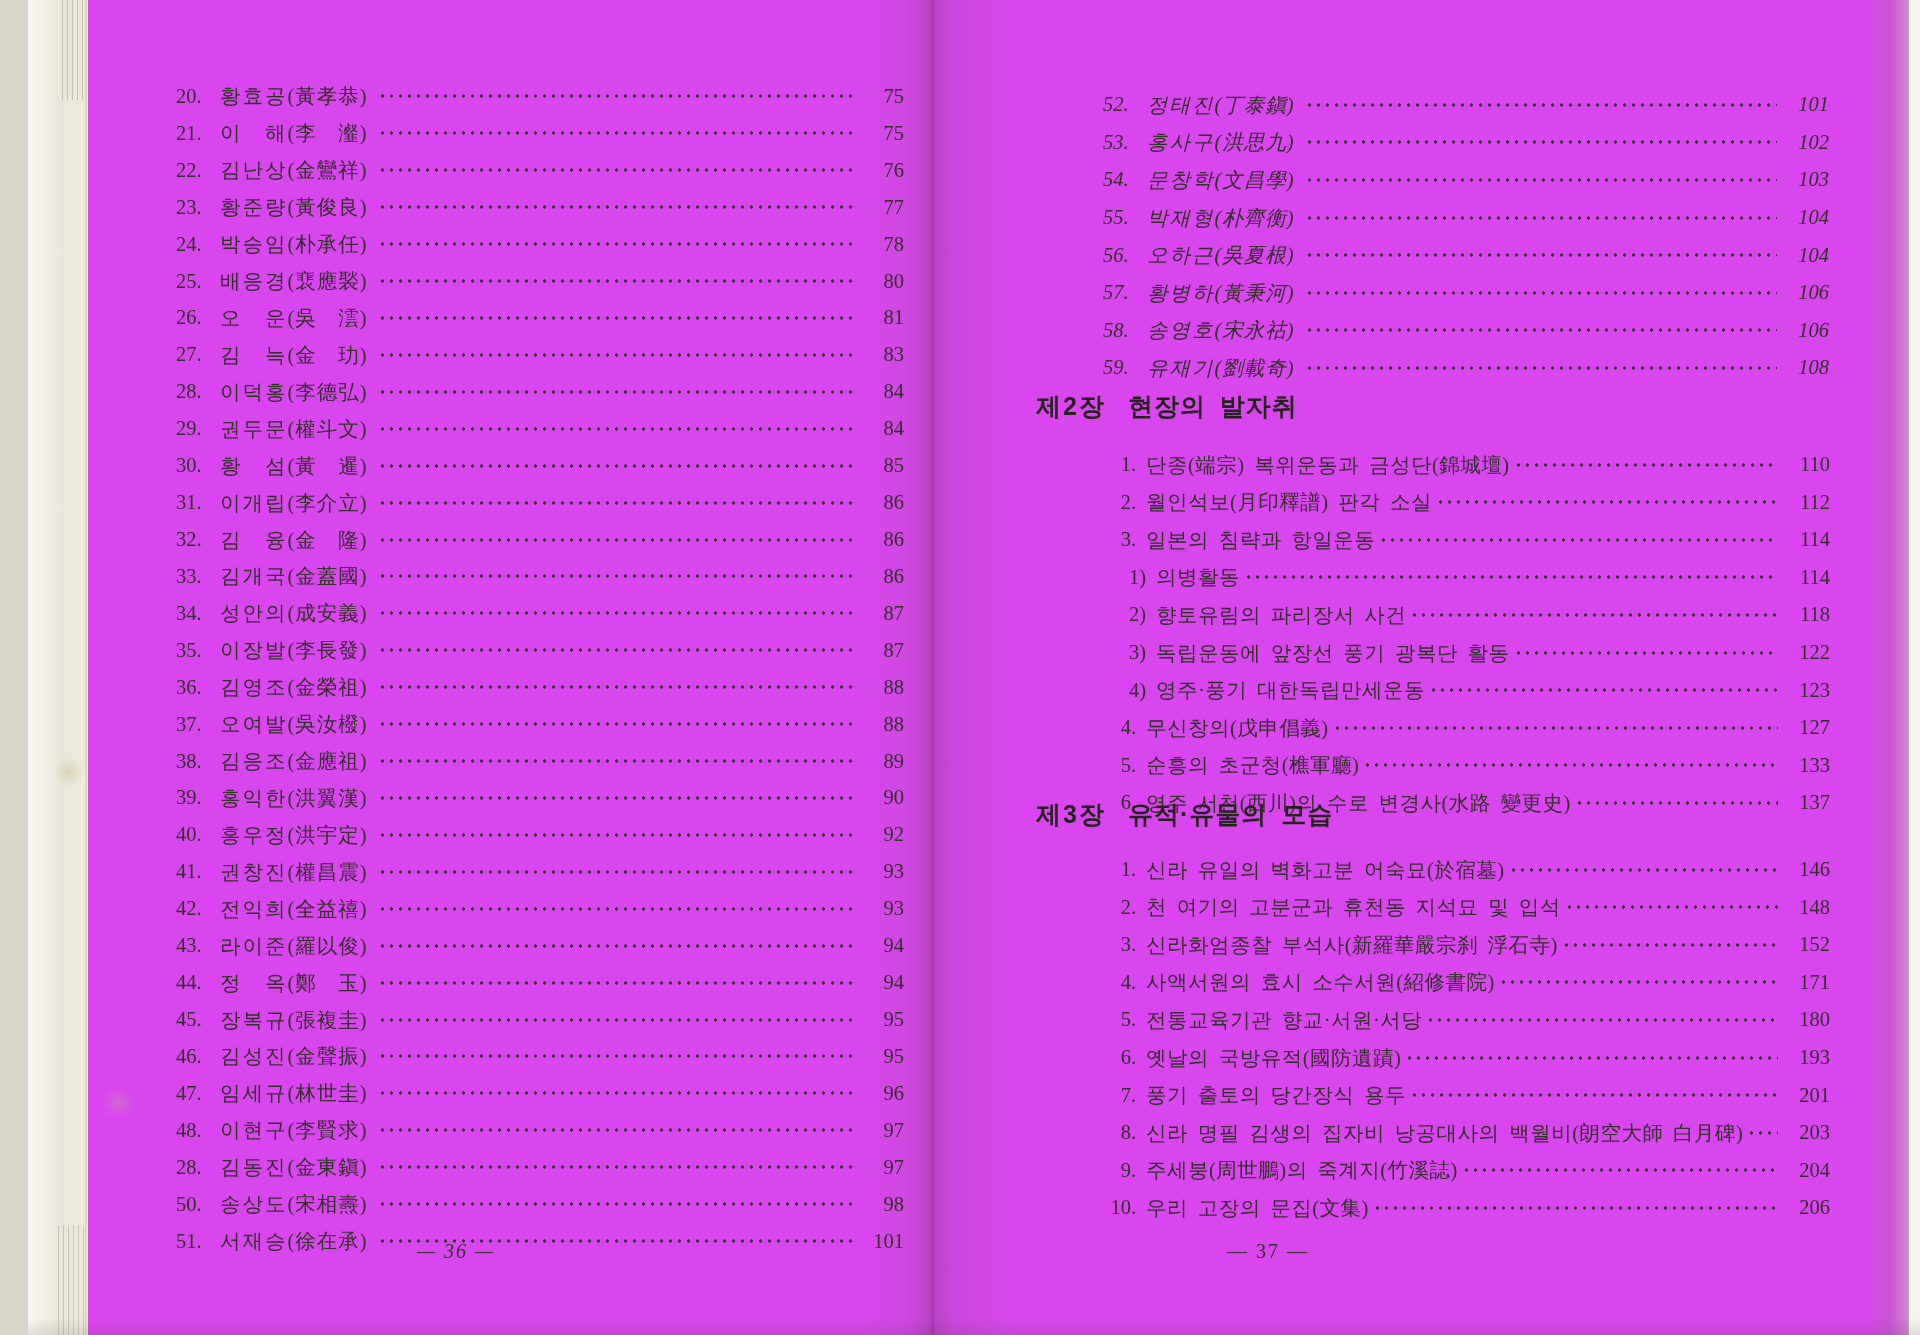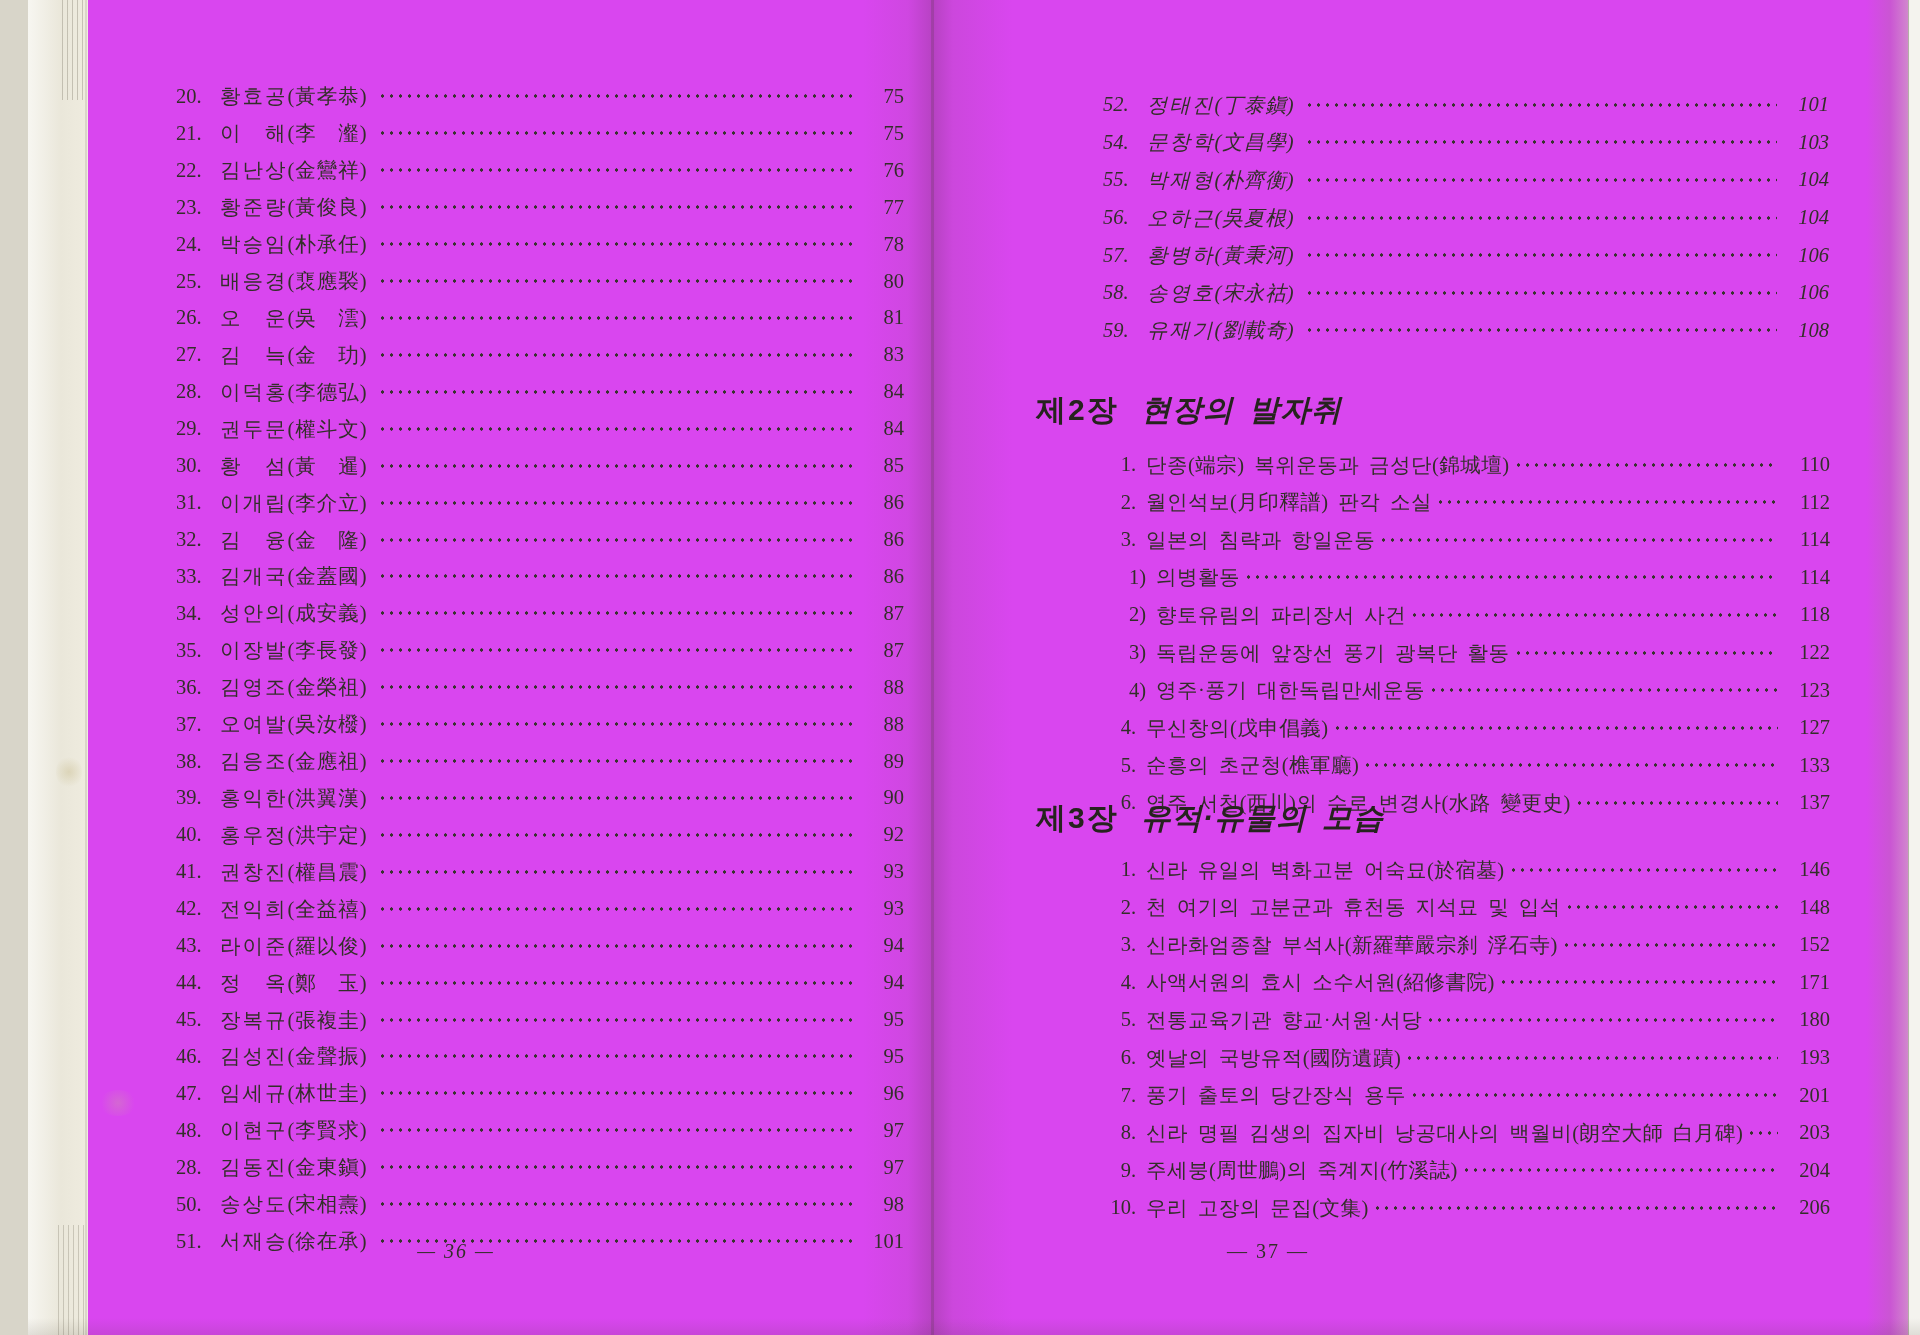--- a/index.html
+++ b/index.html
@@ -45,23 +45,23 @@
   .row .pg{flex:0 0 44px;text-align:right;white-space:nowrap;}
 
   #left-entries{left:148px;top:78px;width:728px;}
   #left-entries .row{height:36.93px;}
 
   #right-entries{left:1075px;top:86px;width:726px;}
   #right-entries .row{height:37.6px;font-style:italic;}
 
   .chapter-heading{position:absolute;display:flex;align-items:baseline;
     font-family:"Liberation Sans","DejaVu Sans",sans-serif;font-weight:700;
-    font-size:30px;color:#26231e;white-space:nowrap;}
+    font-size:25px;color:#26231e;white-space:nowrap;}
   .chapter-heading .ch-no{letter-spacing:2px;}
-  .chapter-heading .ch-title{margin-left:22px;letter-spacing:1px;word-spacing:6px;font-style:italic;}
+  .chapter-heading .ch-title{margin-left:22px;letter-spacing:1px;word-spacing:6px;}
   #ch2-heading{left:1008px;top:390px;}
   #ch3-heading{left:1008px;top:798px;}
 
   .citems .row{height:37.55px;}
   .citems .cno{flex:0 0 36px;text-align:right;}
   .citems .ctext{white-space:nowrap;margin-left:10px;word-spacing:4px;letter-spacing:.5px;}
   .citems .leader{margin-left:4px;}
   .citems .row.sub{padding-left:16px;}
   .citems .row.sub .cno{flex-basis:30px;}
   #ch2-items{left:1072px;top:446px;width:730px;}
@@ -352,20 +352,27 @@
   <div class="toc-block" id="right-entries">
 
       <div class="row person">
         <span class="no">52.</span>
         <span class="nm">정태진</span>
         <span class="hj">(丁泰鎭)</span>
         <span class="leader"></span>
         <span class="pg">101</span>
       </div>
 
+      <div class="row person">
+        <span class="no">53.</span>
+        <span class="nm">홍사구</span>
+        <span class="hj">(洪思九)</span>
+        <span class="leader"></span>
+        <span class="pg">102</span>
+      </div>
 
       <div class="row person">
         <span class="no">54.</span>
         <span class="nm">문창학</span>
         <span class="hj">(文昌學)</span>
         <span class="leader"></span>
         <span class="pg">103</span>
       </div>
 
       <div class="row person">

